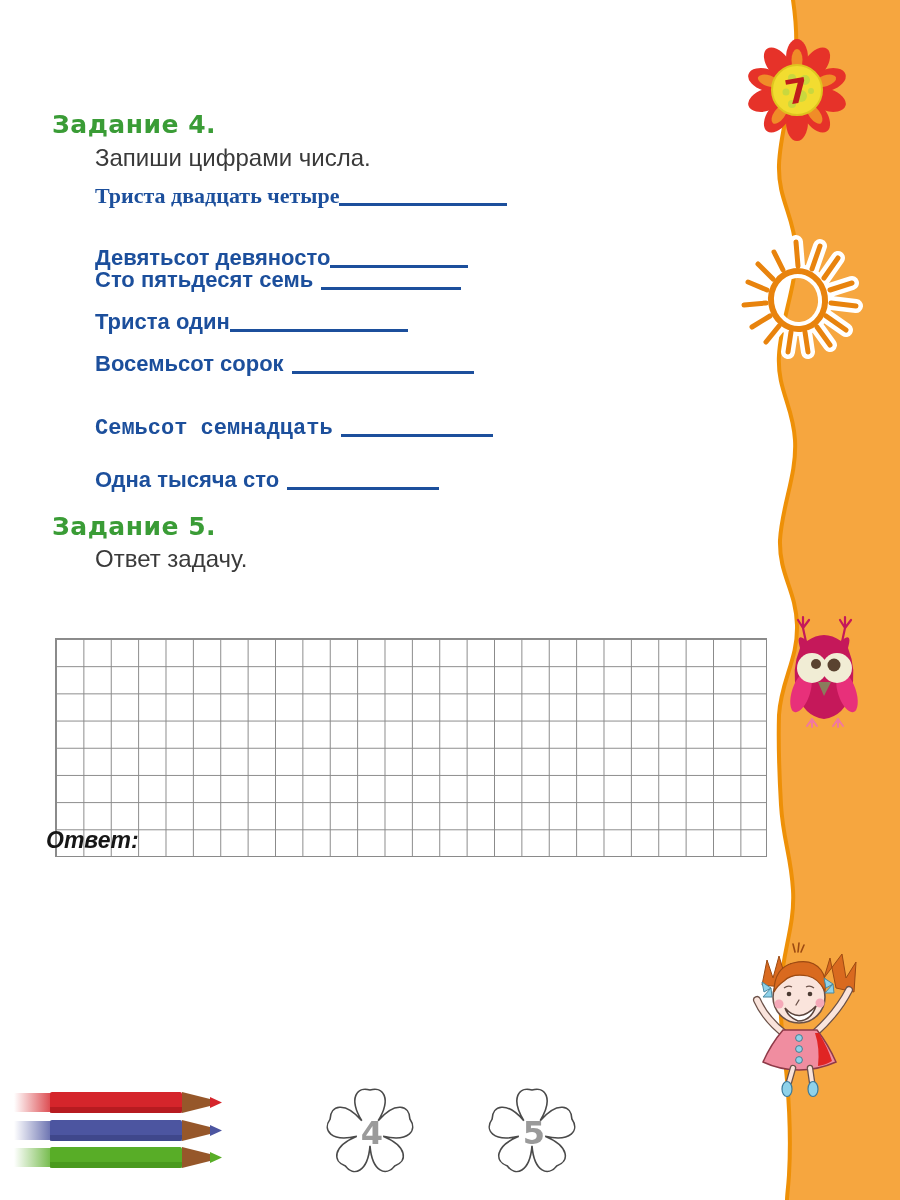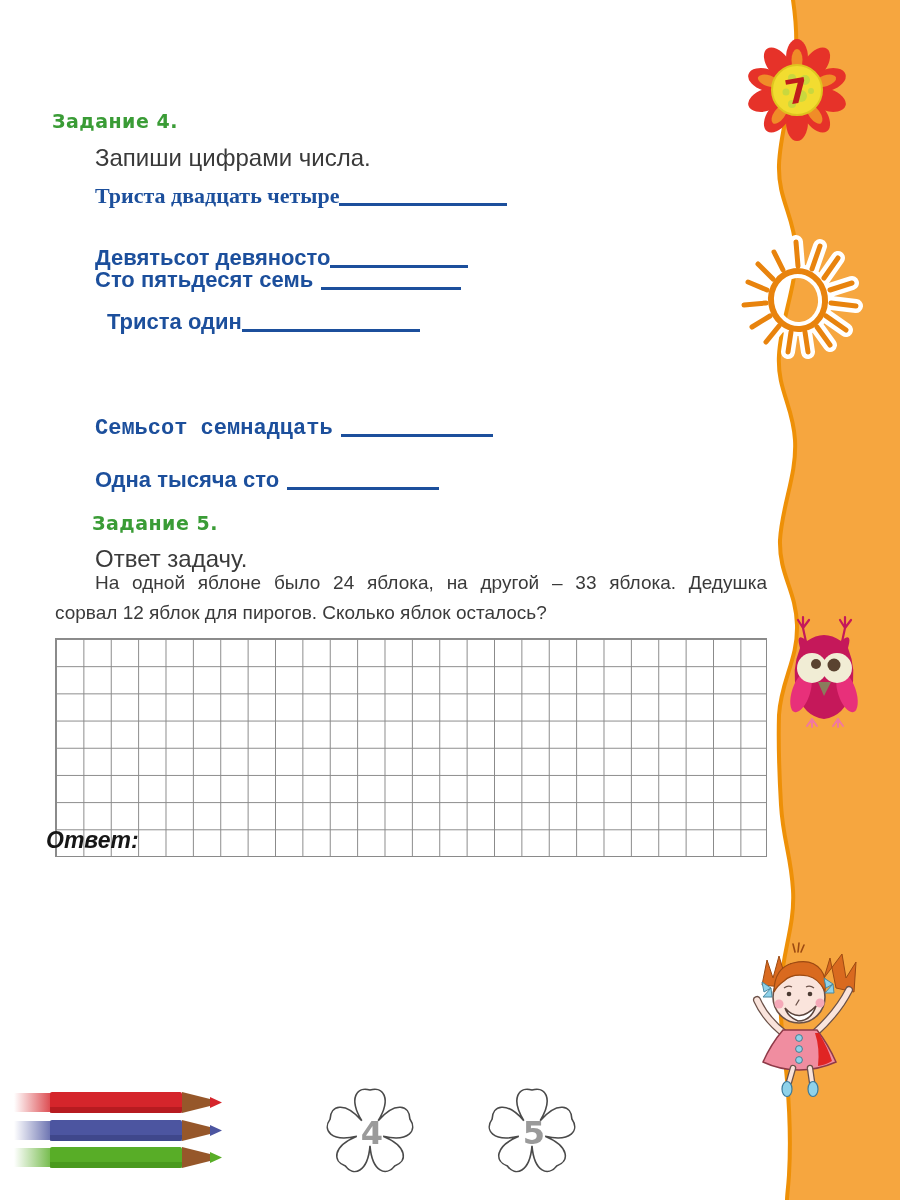--- a/index.html
+++ b/index.html
@@ -1,20 +1,20 @@
 <!DOCTYPE html>
 <html><head>
 <meta charset="utf-8">
 <style>
   html,body{margin:0;padding:0;background:#fff;}
   .page{position:relative;width:900px;height:1200px;background:#ffffff;overflow:hidden;
         font-family:"Liberation Sans",sans-serif;}
   .deco{position:absolute;left:0;top:0;width:900px;height:1200px;}
   .abs{position:absolute;}
-  .task-heading{font-family:"DejaVu Sans",sans-serif;font-weight:bold;font-size:19px;
+  .task-heading{font-family:"DejaVu Sans",sans-serif;font-weight:bold;font-size:25px;
         color:#3A9C36;letter-spacing:0.5px;}
   .instruction{font-size:24px;color:#3A3A3A;}
   .blue-row{position:absolute;left:95px;height:30px;white-space:nowrap;}
   .blue-label{font-size:22px;font-weight:bold;color:#1C4F9C;}
   .blank-line{display:inline-block;border-bottom:3px solid #1C4F9C;height:12px;
         transform:translateY(3px);}
   .problem{position:absolute;left:55px;top:568px;width:712px;font-size:19px;
         color:#3A3A3A;line-height:30px;}
   .problem .l1{text-align:justify;text-align-last:justify;padding-left:40px;}
   .grid-area{position:absolute;left:55px;top:638px;width:712px;height:219px;
@@ -214,34 +214,33 @@
 
   <div class="blue-row" style="top:183px;font-family:Liberation Serif, serif;">
     <span class="blue-label">Триста двадцать четыре</span><span class="blank-line" style="width:168px;"></span>
   </div>
   <div class="blue-row" style="top:225px;margin-top:20px;">
     <span class="blue-label">Девятьсот девяносто</span><span class="blank-line" style="width:138px;"></span>
   </div>
   <div class="blue-row" style="top:267px;">
     <span class="blue-label">Сто пятьдесят семь</span><span class="blank-line" style="width:140px;margin-left:8px;"></span>
   </div>
-  <div class="blue-row" style="top:309px;margin-left:12px;">
+  <div class="blue-row" style="top:309px;">
     <span class="blue-label">Триста один</span><span class="blank-line" style="width:178px;"></span>
+  </div>
+  <div class="blue-row" style="top:351px;">
+    <span class="blue-label">Восемьсот сорок</span><span class="blank-line" style="width:182px;margin-left:8px;"></span>
   </div>
   <div class="blue-row" style="top:416px;font-family:Liberation Mono, monospace;">
     <span class="blue-label">Семьсот семнадцать</span><span class="blank-line" style="width:152px;margin-left:8px;"></span>
   </div>
   <div class="blue-row" style="top:435px;margin-top:32px;">
     <span class="blue-label">Одна тысяча сто</span><span class="blank-line" style="width:152px;margin-left:8px;"></span>
   </div>
 
-  <div class="abs task-heading" style="left:52px;top:512px;margin-left:40px;">Задание 5.</div>
+  <div class="abs task-heading" style="left:52px;top:512px;">Задание 5.</div>
   <div class="abs instruction" style="left:95px;top:545px;">Ответ задачу.</div>
 
-  <div class="problem">
-    <div class="l1">На одной яблоне было 24 яблока, на другой – 33 яблока. Дедушка</div>
-    <div>сорвал 12 яблок для пирогов. Сколько яблок осталось?</div>
-  </div>
 
   <div class="grid-area"></div>
   <div class="answer-label">Ответ:</div>
 
 </div>
 
 </body></html>

